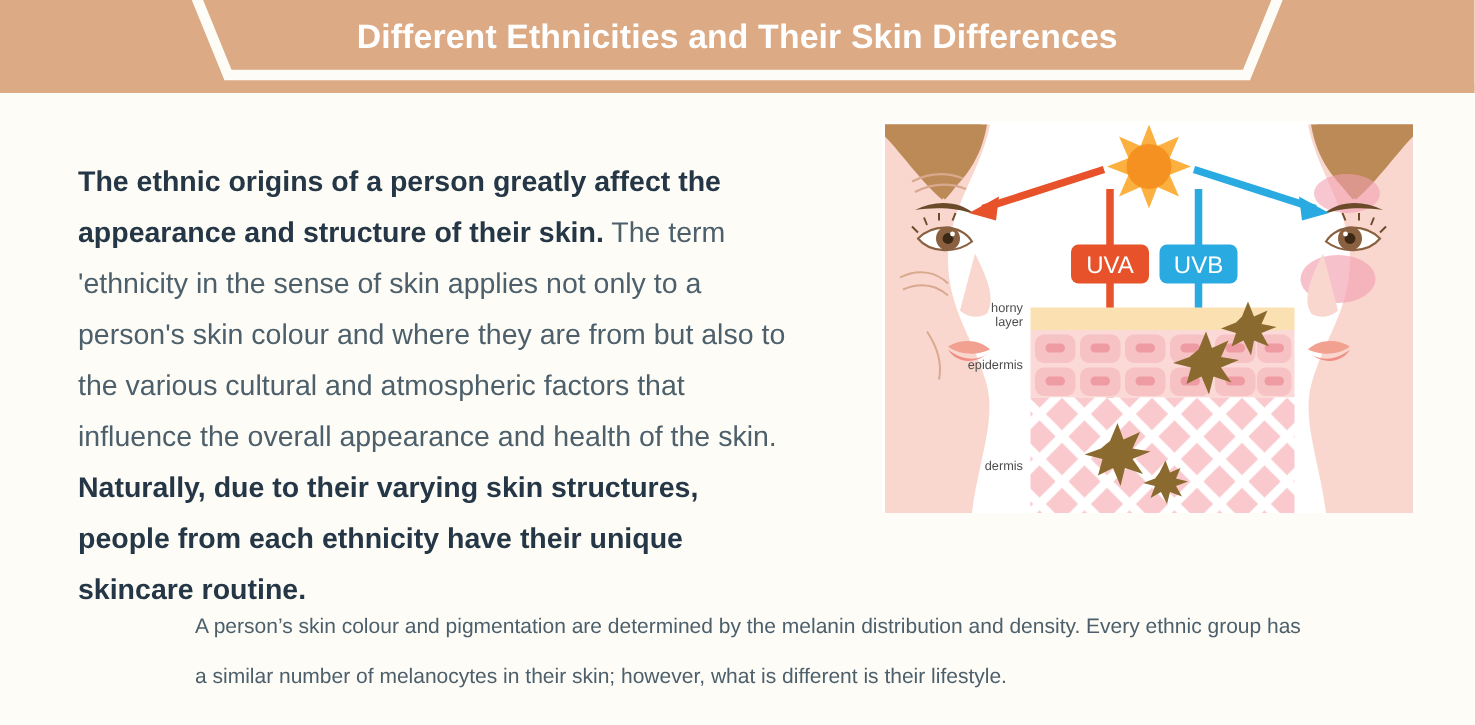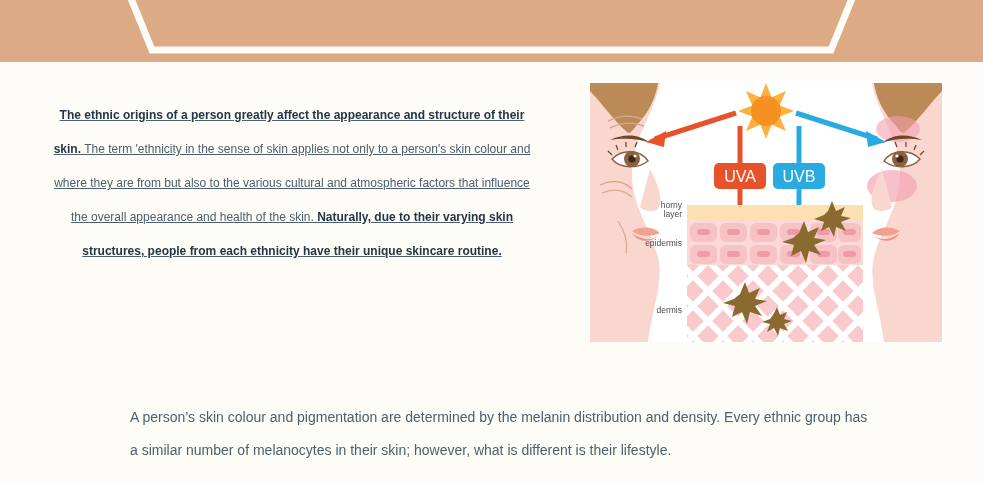--- a/index.html
+++ b/index.html
@@ -43,25 +43,24 @@
     letter-spacing: 0.1px;
     white-space: nowrap;
   }
 
   
   .intro-para {
     position: absolute;
     left: 52px;
     top: 86px;
     width: 480px;
-    font-size: 12px;
+    font-size: 19px;
     line-height: 34px;
     color: #4c5f6b;
-    text-align: center;
-    text-decoration: underline;
+    text-align: left;
   }
   .intro-para b {
     color: #253746;
     font-weight: bold;
   }
 
   
   .sub-para {
     position: absolute;
     left: 130px;
@@ -86,20 +85,21 @@
 </head>
 <body>
 
 <div class="header-band">
   <svg class="ribbon-outline" viewBox="0 0 983 62" preserveAspectRatio="none">
 
     <path d="M 130 -4 L 152 50 L 831 50 L 853 -4" fill="none" stroke="#fdfcf6" stroke-width="7"></path>
 
     <path d="M 0 62 L 983 62 L 983 57 L 0 57 Z" fill="#dcab85"></path>
   </svg>
+  <div class="header-title">Different Ethnicities and Their Skin Differences</div>
 </div>
 
 <p class="intro-para">
   <b>The ethnic origins of a person greatly affect the appearance and structure of their skin.</b><span> The term 'ethnicity in the sense of skin applies not only to a person's skin colour and where they are from but also to the various cultural and atmospheric factors that influence the overall appearance and health of the skin. </span><b>Naturally, due to their varying skin structures, people from each ethnicity have their unique skincare routine.</b>
 </p>
 
 <p class="sub-para">A person’s skin colour and pigmentation are determined by the melanin distribution and density. Every ethnic group has a similar number of melanocytes in their skin; however, what is different is their lifestyle.</p>
 
 <div class="illus">
   <svg width="356" height="261" viewBox="0 0 356 261">

